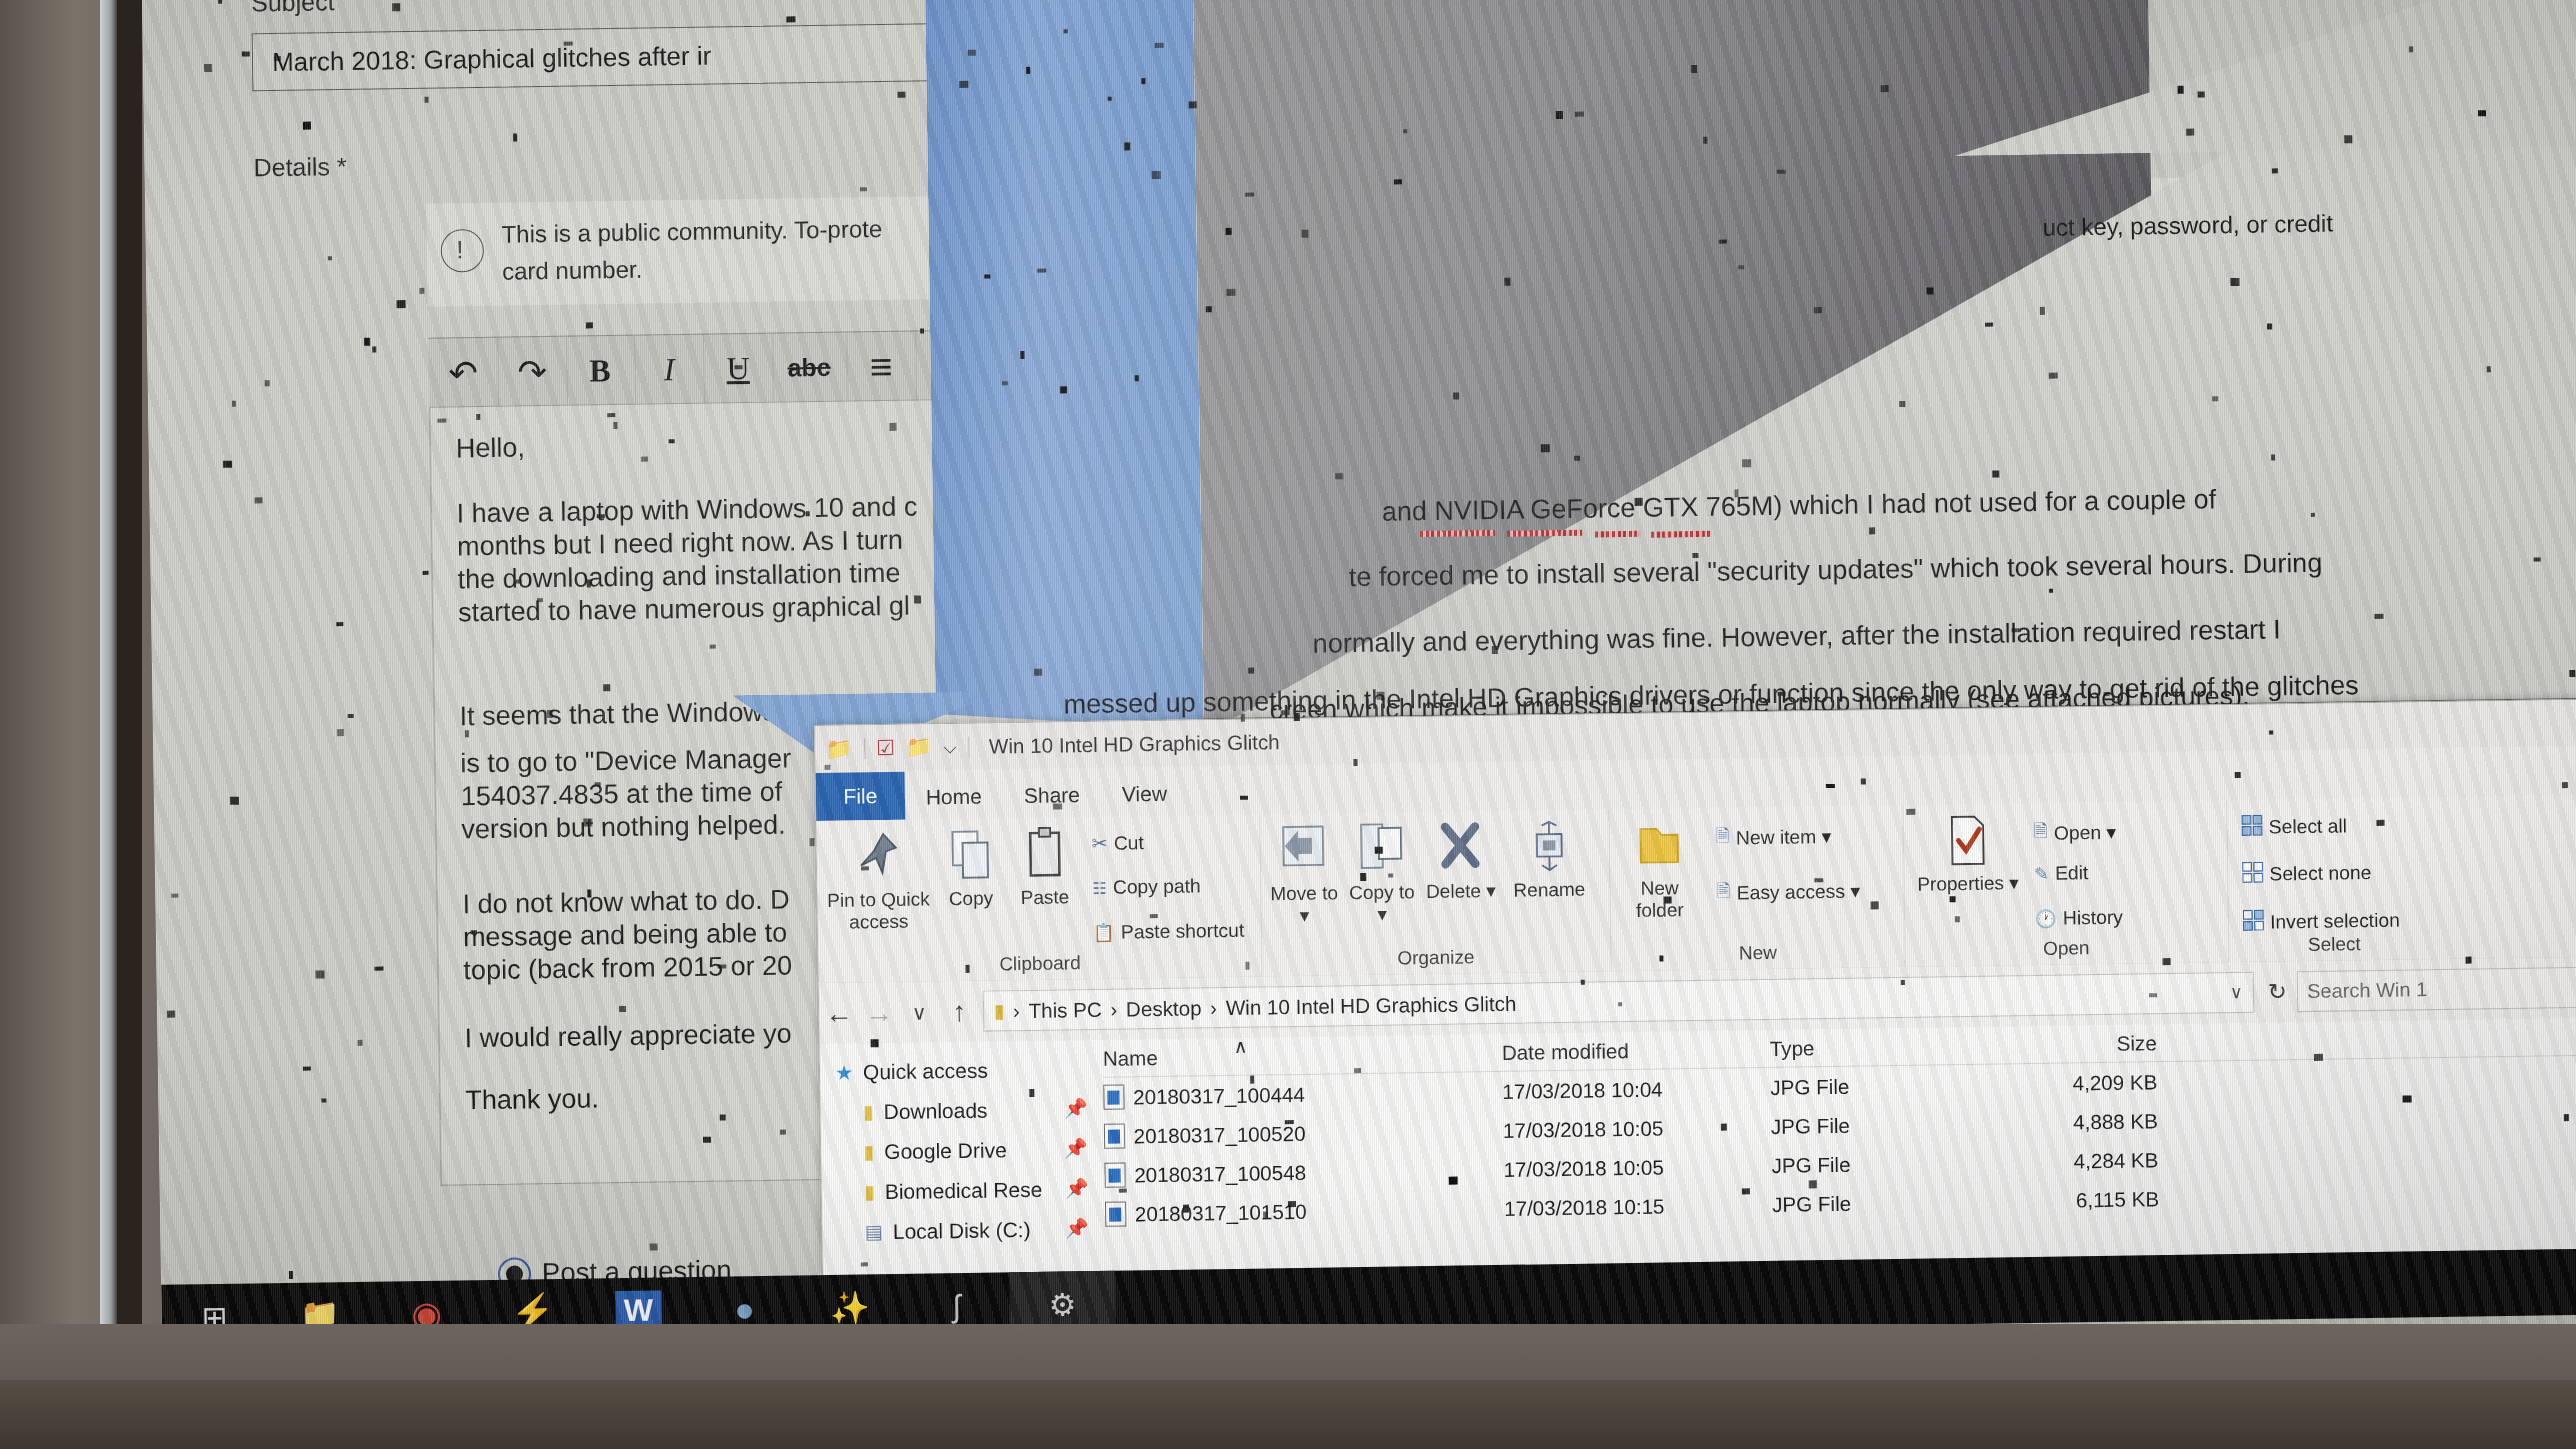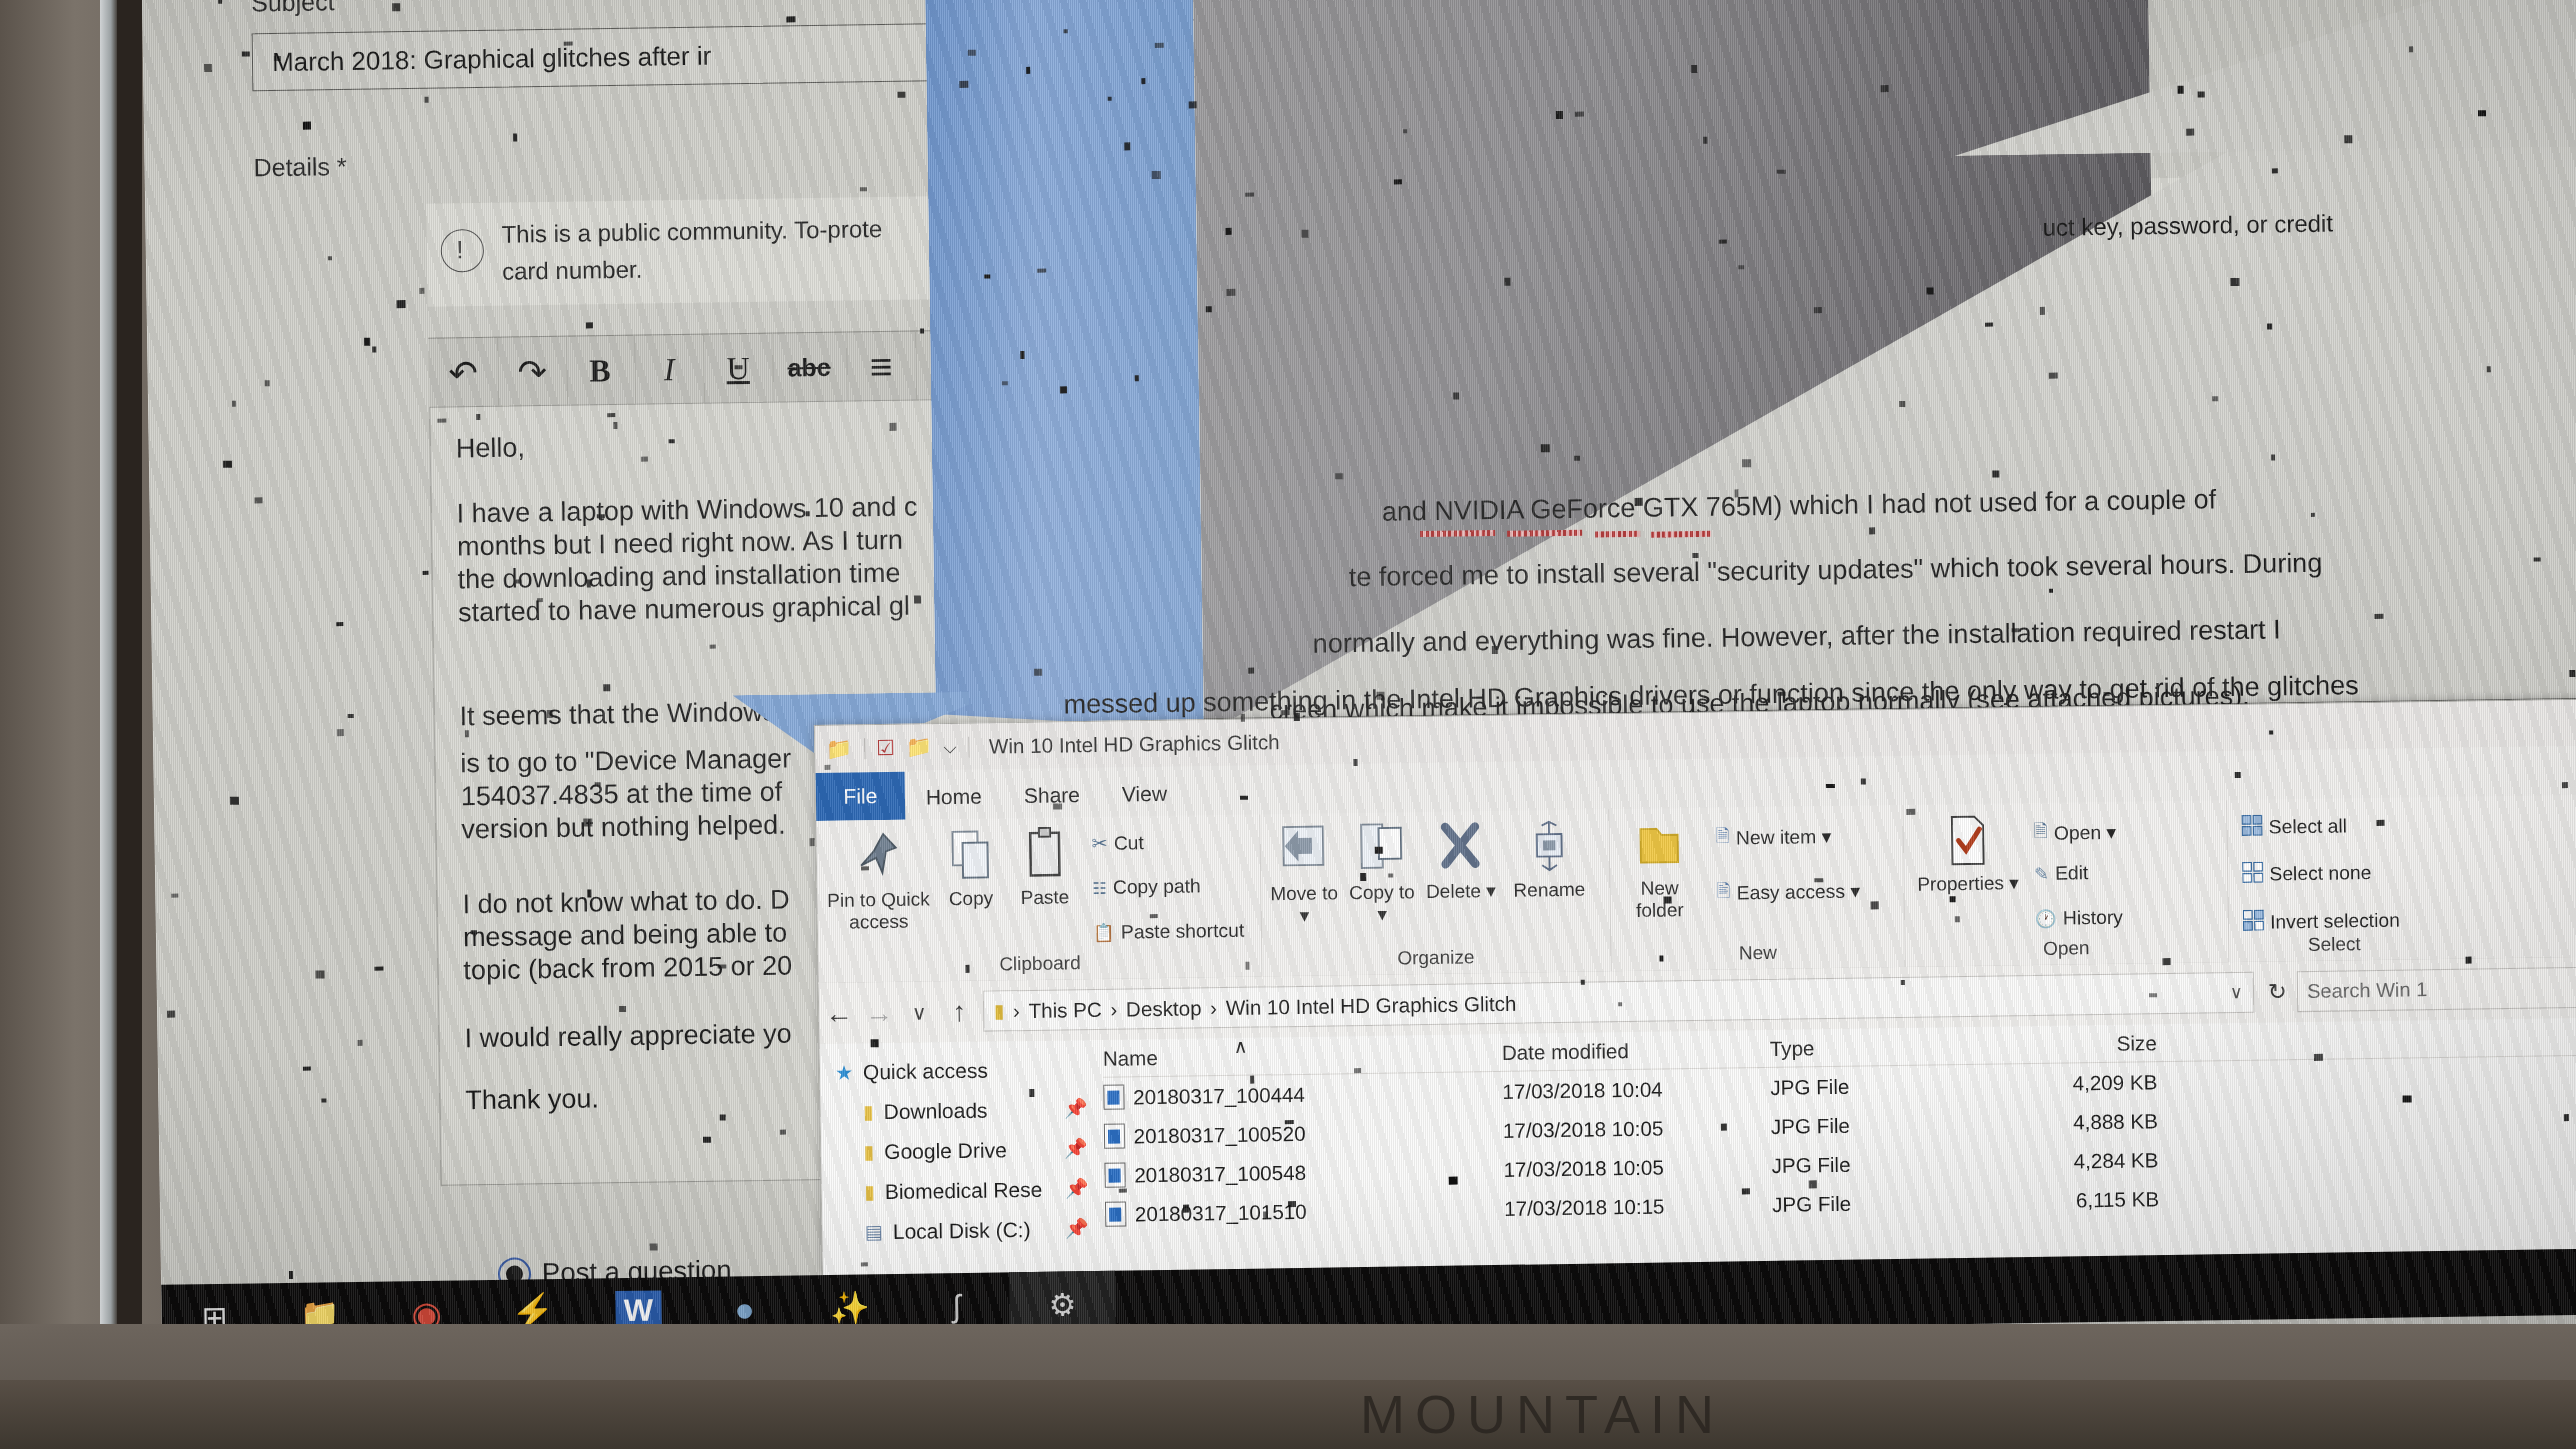--- a/index.html
+++ b/index.html
@@ -723,15 +723,14 @@
       <div class="speck" style="width: 6.9px; height: 3.7px; left: 715px; top: 202px; opacity: 0.62;"></div>
       <div class="speck" style="width: 5.6px; height: 5px; left: 2127px; top: 204px; opacity: 0.84;"></div>
       <div class="speck" style="width: 5px; height: 6.2px; left: 117px; top: 386px; opacity: 0.63;"></div>
       <div class="speck" style="width: 8px; height: 5.6px; left: 1582px; top: 1216px; opacity: 0.87;"></div>
       <div class="speck" style="width: 3.7px; height: 4.4px; left: 1461px; top: 1028px; opacity: 0.6;"></div>
       <div class="speck" style="width: 5.6px; height: 7.5px; left: 2034px; top: 120px; opacity: 0.96;"></div>
     </div>
 
   <div class="bezel-bottom"></div>
   <div class="deskbar"></div>
-  <div class="mountain">MOUNTAIN</div>
 </div>
 
 
 </body></html>

